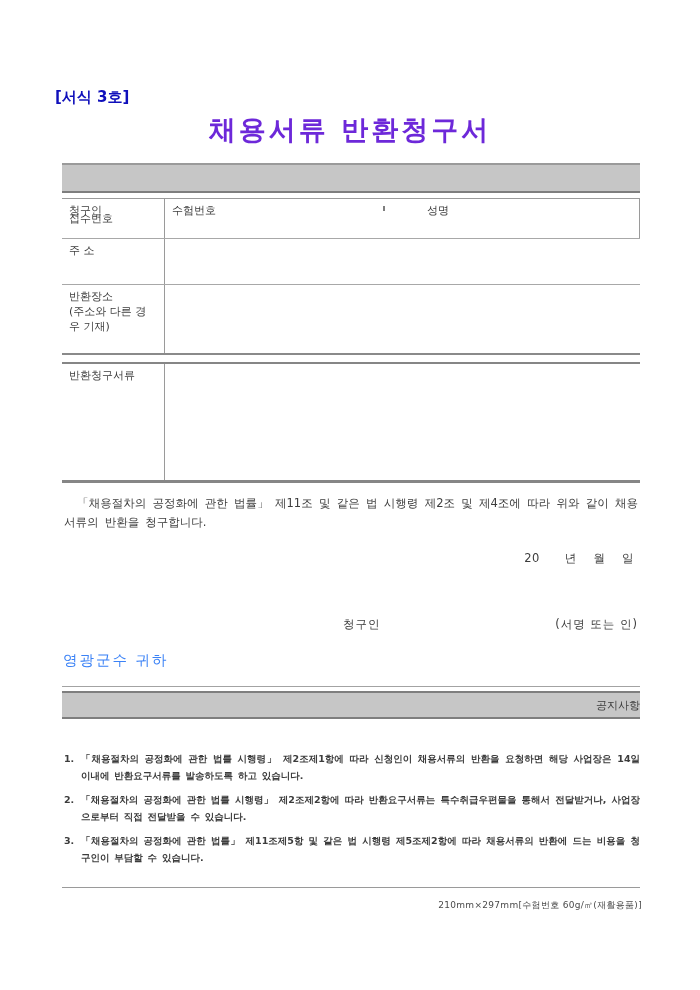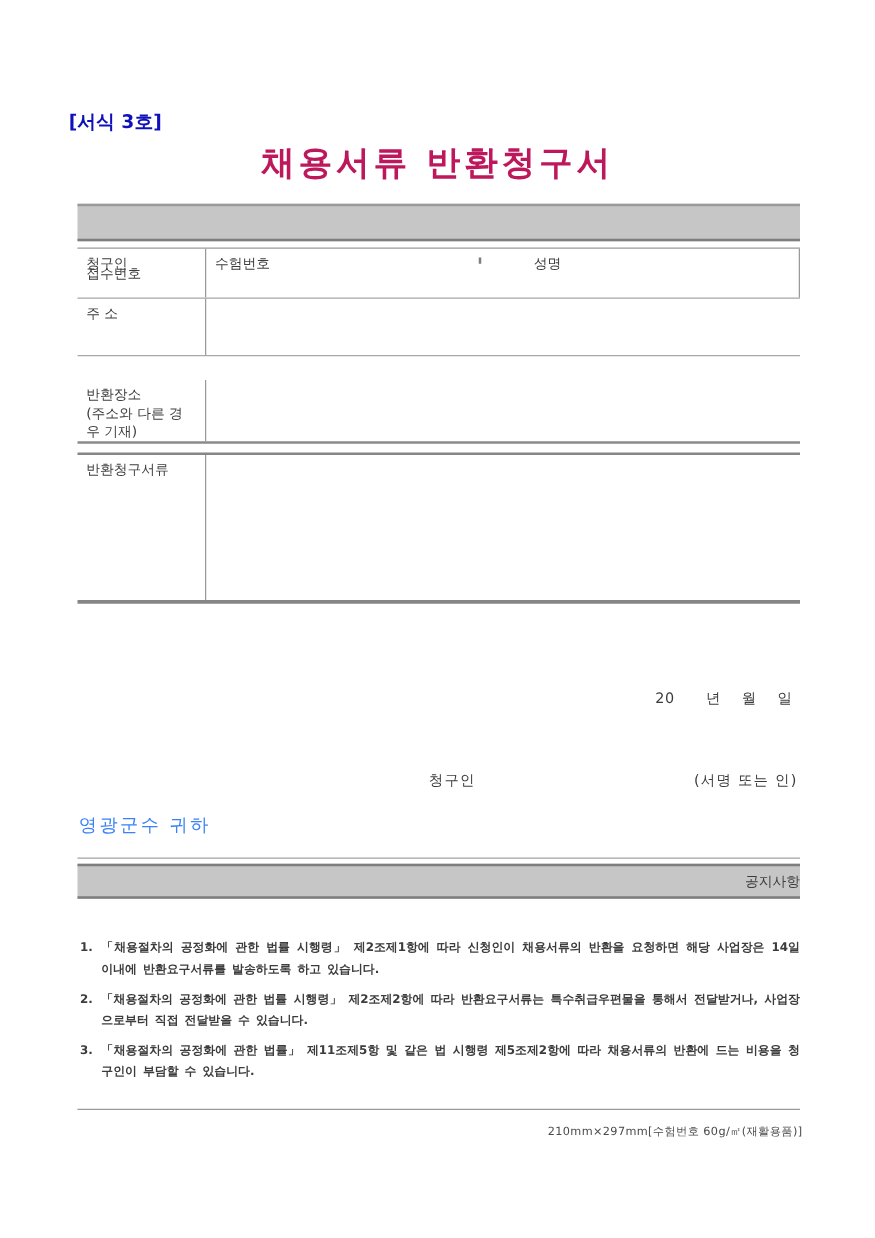--- a/index.html
+++ b/index.html
@@ -5,37 +5,37 @@
   html,body { margin:0; padding:0; background:#ffffff; }
   .page {
     position:relative; width:700px; height:990px; background:#ffffff;
     font-family:"DejaVu Sans", sans-serif; color:#3c3c3c; overflow:hidden;
   }
   .abs { position:absolute; }
 
   
   .form-number { left:55px; top:88px; font-size:15px; font-weight:bold; color:#0f0fbb; }
   .doc-title { left:0; top:112px; width:100%; text-align:center; font-size:27px;
-               font-weight:900; letter-spacing:3px; color:#be185d; }
+               font-weight:900; letter-spacing:3px; color:#6d28d9; }
 
   
   .t1 { left:62px; top:163px; width:578px; height:30px; box-sizing:border-box;
         display:flex; background:#c6c6c6;
         border-top:2px solid #9a9a9a; border-bottom:2px solid #7e7e7e; }
   .t1 .c1 { width:323px; box-sizing:border-box; border-right:2px solid #7e7e7e;
             font-size:11px; padding:5px 0 0 7px;margin-top:41px; }
   .t1 .c2 { flex:1; font-size:11px; padding:5px 0 0 6px; }
 
   
   .t2 { left:62px; top:198px; width:578px; box-sizing:border-box;
         border-top:1px solid #9a9a9a; border-bottom:2px solid #8a8a8a; }
   .t2 .row { display:flex; box-sizing:border-box; }
   .t2 .rowA { height:40px; border-bottom:1px solid #a8a8a8; }
   .t2 .rowB { height:46px; border-bottom:1px solid #a8a8a8; }
-  .t2 .rowC { height:68px;align-items:flex-end; }
+  .t2 .rowC { height:68px; }
   .lbl { font-size:11px; padding:4px 6px 0 7px; box-sizing:border-box; line-height:15px; }
   .colL { width:103px; flex:none; border-right:1px solid #9a9a9a; }
   .colM { width:220px; flex:none; border-right:1px solid #9a9a9a; }
   .colR { flex:1; }
 
   
   .t3 { left:62px; top:362px; width:578px; height:121px; box-sizing:border-box;
         display:flex; border-top:2px solid #868686; border-bottom:3px solid #868686; }
   .t3 .colL { border-right:1px solid #9a9a9a; }
 
@@ -92,20 +92,21 @@
       </div>
       <div class="colR"></div>
     </div>
   </div>
 
   <div class="abs t3">
     <div class="lbl colL">반환청구서류</div>
     <div class="colR"></div>
   </div>
 
+  <div class="abs statement">「채용절차의 공정화에 관한 법률」 제11조 및 같은 법 시행령 제2조 및 제4조에 따라 위와 같이 채용서류의 반환을 청구합니다.</div>
   <div class="abs date-line">20      년    월    일</div>
   <div class="abs sign-claimant">청구인</div>
   <div class="abs sign-note">(서명 또는 인)</div>
   <div class="abs recipient">영광군수 귀하</div>
 
   <div class="abs hr-thin"></div>
   <div class="abs notice-bar">
     <span>공지사항</span>
   </div>
 

